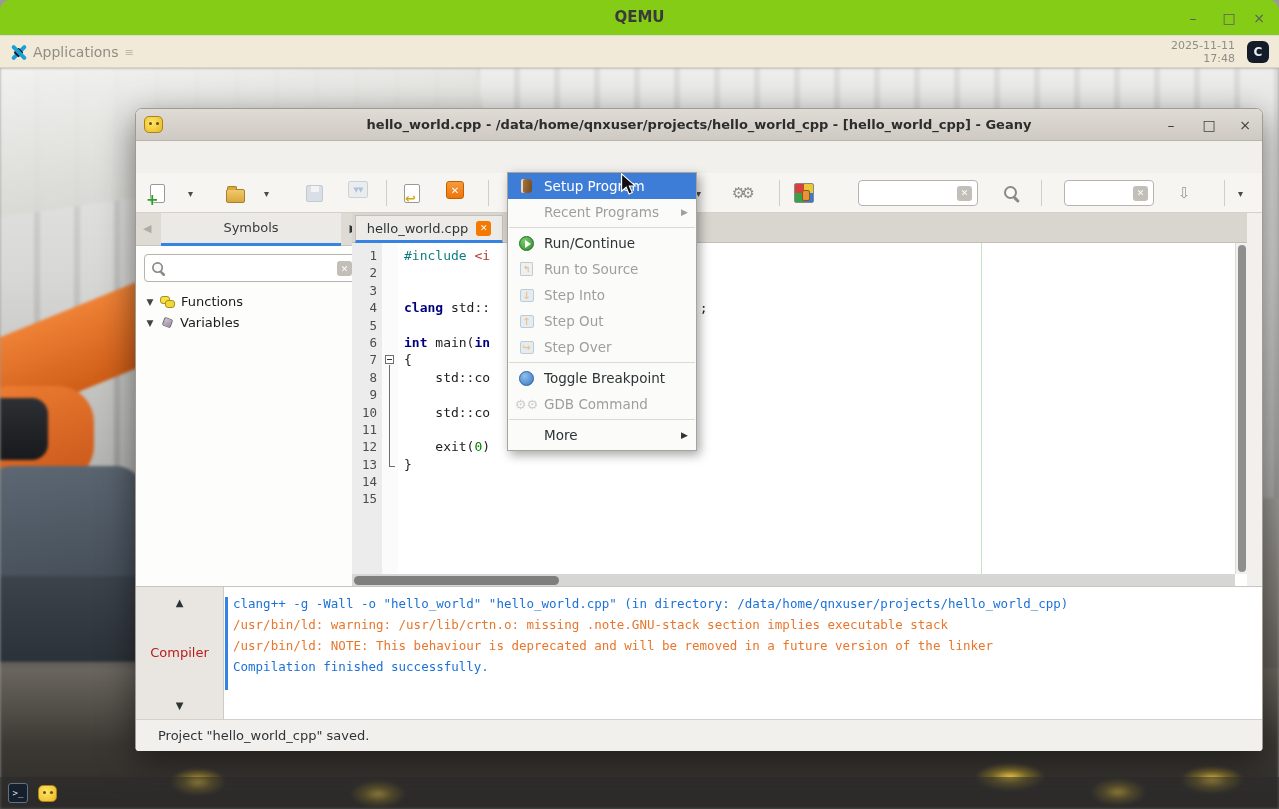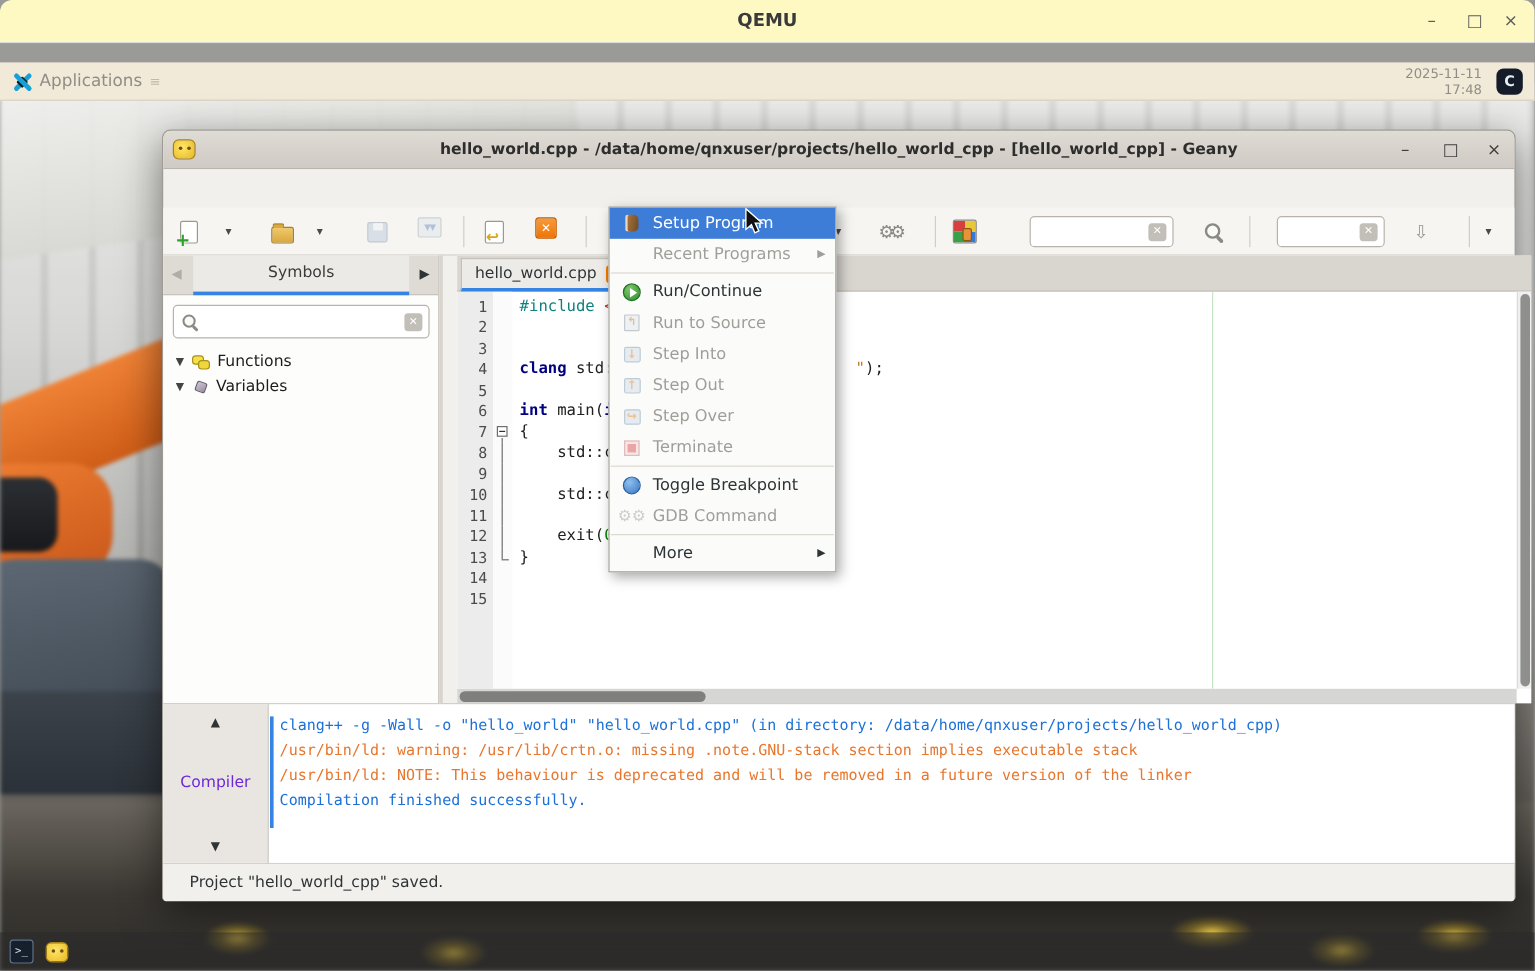--- a/index.html
+++ b/index.html
@@ -4,27 +4,27 @@
 <style>
   :root{
     --accent:#3584e4; --menu-sel:#3d7dd8; --comp-blue:#1c71d8; --comp-orange:#e8762c;
   }
   *{margin:0;padding:0;box-sizing:border-box;}
   html,body{width:1279px;height:809px;overflow:hidden;}
   body{font-family:"DejaVu Sans","Liberation Sans",sans-serif;background:#777;}
   #stage{position:relative;width:1279px;height:809px;overflow:hidden;background:#9a9a98;}
 
   
-  .qemu-titlebar{position:absolute;left:0;top:0;width:1279px;height:36px;background:#fef9c3;border-bottom:1px solid #dcdcda;border-radius:10px 10px 0 0;}
+  .qemu-titlebar{position:absolute;left:0;top:0;width:1279px;height:36px;background:#84cc16;border-bottom:1px solid #dcdcda;border-radius:10px 10px 0 0;}
   .qemu-title{position:absolute;left:0;right:0;top:8px;text-align:center;font-size:15px;font-weight:bold;color:#3a3a3a;}
   .winbtn{position:absolute;top:7px;width:26px;height:22px;text-align:center;font-size:14px;color:#5c5c5c;line-height:22px;cursor:default;}
   .qemu-min{left:1180px;} .qemu-max{left:1216px;} .qemu-close{left:1246px;}
 
   
-  .panel{position:absolute;left:0;top:36px;width:1279px;height:32px;background:#f1ead9;border-bottom:1px solid #d8d2c2;margin-top:16px;}
+  .panel{position:absolute;left:0;top:36px;width:1279px;height:32px;background:#f1ead9;border-bottom:1px solid #d8d2c2;}
   .apps-btn{position:absolute;left:6px;top:4px;height:24px;display:flex;align-items:center;gap:6px;padding:0 4px;}
   .xlogo{position:relative;width:17px;height:17px;display:inline-block;}
   .xlogo::before,.xlogo::after{content:"";position:absolute;left:7px;top:-1px;width:4px;height:19px;border-radius:2px;background:#18a0d8;}
   .xlogo::before{transform:rotate(45deg);} .xlogo::after{transform:rotate(-45deg);}
   .xlogo i{position:absolute;left:5px;top:5px;width:7px;height:7px;background:#1a1a1a;border-radius:1px;transform:rotate(45deg);}
   .apps-label{font-size:14px;color:#8f8d85;}
   .apps-dots{font-size:11px;color:#bdb9ac;}
   .clock{position:absolute;right:44px;top:3px;text-align:right;font-size:11px;line-height:13px;color:#8f8d85;}
   .cbadge{position:absolute;right:10px;top:5px;width:22px;height:22px;background:#141c2a;border-radius:6px;color:#e8eef4;font-size:12px;font-weight:bold;display:flex;align-items:center;justify-content:center;}
 
@@ -95,21 +95,21 @@
   .sb-search .entry-clear{position:absolute;right:5px;top:6px;}
   .sb-tree{position:absolute;left:0;top:78px;width:100%;}
   .tree-row{position:relative;height:21px;display:flex;align-items:center;font-size:13px;color:#1c1c1c;}
   .exp{width:12px;font-size:9px;color:#444;margin-right:4px;text-align:center;}
   .ic-func{position:relative;width:16px;height:12px;margin-right:5px;flex:none;}
   .ic-func::before,.ic-func::after{content:"";position:absolute;width:8px;height:6px;border-radius:3px;background:#f5e04a;border:1px solid #a8901a;}
   .ic-func::after{left:5px;top:4px;background:#efd73a;}
   .ic-var{width:9px;height:9px;margin:0 8px 0 3px;background:linear-gradient(135deg,#cfc6d4,#9a8fa2);border:1px solid #6a6072;border-radius:2px;transform:rotate(20deg);flex:none;}
 
   .splitter{position:absolute;left:230px;top:0;width:3px;height:100%;background:#d8d4ce;}
-  .editor{position:absolute;left:245px;top:0;width:895px;height:100%;background:#fff;}
+  .editor{position:absolute;left:216px;top:0;width:895px;height:100%;background:#fff;}
   .tabstrip{position:absolute;left:0;top:0;width:100%;height:30px;background:#d9d5cf;border-bottom:1px solid #c4c0b9;}
   .etab{position:absolute;left:3px;top:2px;width:148px;height:28px;background:#edebe7;border:1px solid #c4c0b9;border-bottom:3px solid var(--accent);display:flex;align-items:center;justify-content:center;gap:8px;font-size:13px;color:#2e3436;}
   .etab-close{width:15px;height:15px;background:#f57900;border-radius:3px;color:#fff;font-size:9px;font-weight:bold;display:flex;align-items:center;justify-content:center;}
   .code-area{position:absolute;left:0;top:30px;right:12px;bottom:12px;overflow:hidden;font-family:"DejaVu Sans Mono","Liberation Mono",monospace;}
   .code-area::before{content:"";position:absolute;left:0;top:0;width:30px;height:100%;background:#ececec;}
   .code-area::after{content:"";position:absolute;left:30px;top:0;width:16px;height:100%;background:#fbfbfb;}
   .longline{position:absolute;top:0;bottom:0;width:1px;background:#c4e4c4;z-index:1;}
   .code-lines{position:relative;z-index:2;padding-top:4px;}
   .code-row{position:relative;height:17.4px;display:flex;font-size:13px;line-height:17.4px;}
   .ln{flex:0 0 30px;text-align:right;padding-right:5px;color:#4c4c4c;font-size:12.5px;}
@@ -131,21 +131,21 @@
   .vthumb{position:absolute;left:2px;top:2px;bottom:2px;width:8px;background:#8f8f8d;border-radius:5px;}
   .hscroll{position:absolute;left:0;bottom:0;right:12px;height:12px;background:#d6d6d4;}
   .hthumb{position:absolute;left:2px;top:1.5px;width:205px;height:9px;background:#7f7f7d;border-radius:5px;}
   .scroll-corner{position:absolute;right:0;bottom:0;width:12px;height:12px;background:#fff;}
 
   
   .msgwin{position:absolute;left:0;top:477px;width:100%;height:133px;background:#fff;border-top:1px solid #c9c5be;}
   .mw-tabs{position:absolute;left:0;top:0;width:88px;height:100%;background:#e9e6e1;border-right:1px solid #cfcbc4;}
   .mw-up{position:absolute;left:0;width:100%;top:10px;text-align:center;font-size:10px;color:#2e3436;}
   .mw-down{position:absolute;left:0;width:100%;bottom:8px;text-align:center;font-size:10px;color:#2e3436;}
-  .mw-label{position:absolute;left:0;width:100%;top:58px;text-align:center;font-size:13px;color:#6d28d9;}
+  .mw-label{position:absolute;left:0;width:100%;top:58px;text-align:center;font-size:13px;color:#b91c1c;}
   .mw-out{position:absolute;left:89px;top:0;right:0;height:100%;background:#fff;}
   .mw-bar{position:absolute;left:0;top:10px;width:3px;height:93px;background:var(--accent);}
   .mw-lines{position:absolute;left:8px;top:6px;right:4px;font-family:"DejaVu Sans Mono","Liberation Mono",monospace;font-size:12.5px;line-height:21px;white-space:pre;}
   .mw-lines .blue{color:var(--comp-blue);} .mw-lines .orange{color:var(--comp-orange);}
 
   .statusbar{position:absolute;left:0;top:610px;width:100%;height:32px;background:#f2f0ec;border-top:1px solid #d5d1ca;border-radius:0 0 2px 2px;font-size:13px;color:#2e3436;line-height:31px;padding-left:22px;}
 
   
   .dropdown{position:absolute;left:507px;top:172px;width:190px;background:#fbfbfa;border:1px solid #a8a49c;box-shadow:3px 4px 10px rgba(0,0,0,.35);z-index:50;padding-bottom:2px;}
   .dd-item{position:relative;height:26px;display:flex;align-items:center;padding:0 8px 0 10px;font-size:13.5px;color:#2e3436;}
@@ -458,26 +458,20 @@
           <span class="ic-step ic-step-out"></span>
         </span>
         <span class="mi-label">Step Out</span>
       </div>
       <div class="dd-item disabled">
         <span class="mi-icon">
           <span class="ic-step ic-step-over"></span>
         </span>
         <span class="mi-label">Step Over</span>
       </div>
-      <div class="dd-item disabled">
-        <span class="mi-icon">
-          <span class="ic-terminate"></span>
-        </span>
-        <span class="mi-label">Terminate</span>
-      </div>
       <div class="dd-sep"></div>
       <div class="dd-item">
         <span class="mi-icon">
           <span class="ic-breakpoint"></span>
         </span>
         <span class="mi-label">Toggle Breakpoint</span>
       </div>
       <div class="dd-item disabled">
         <span class="mi-icon">
           <span class="ic-gdb">⚙⚙</span>

